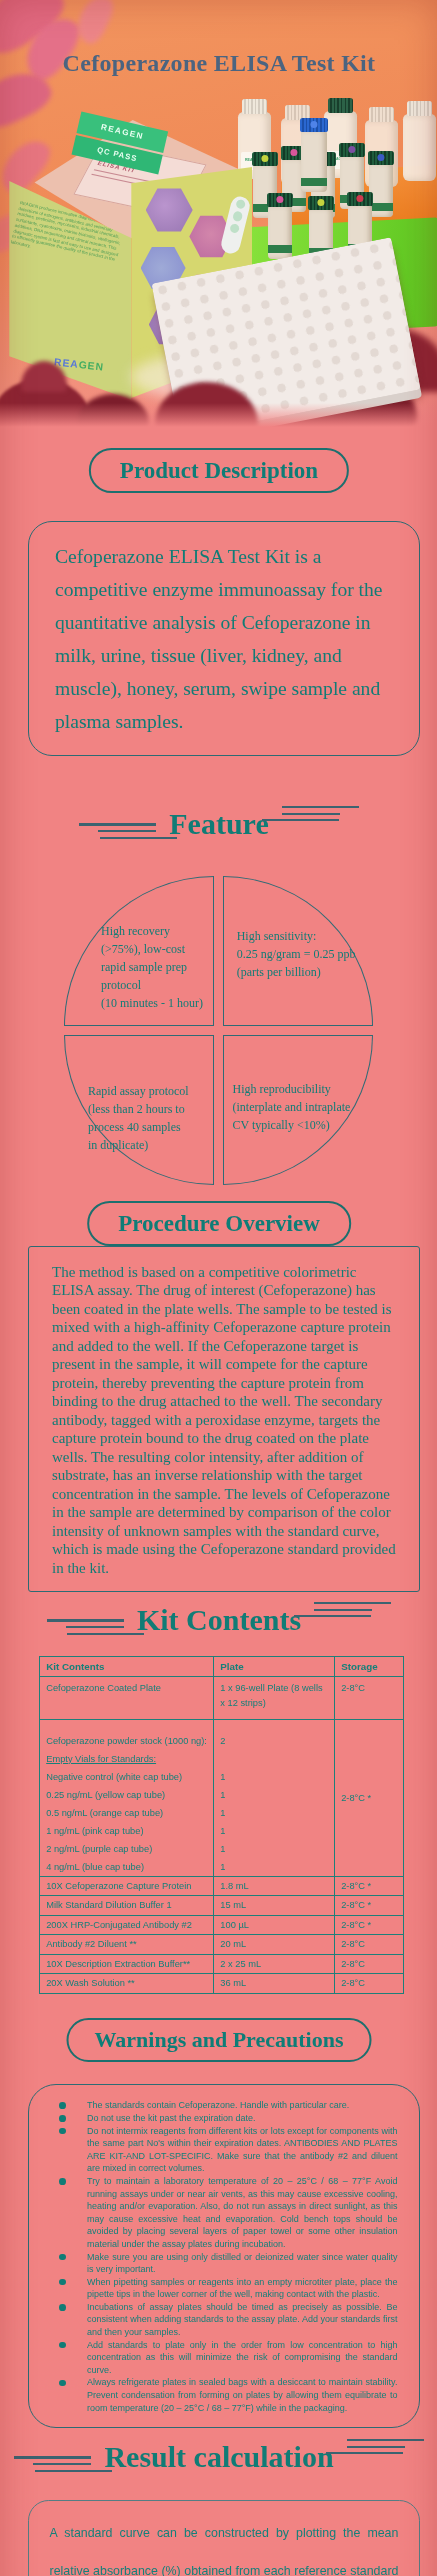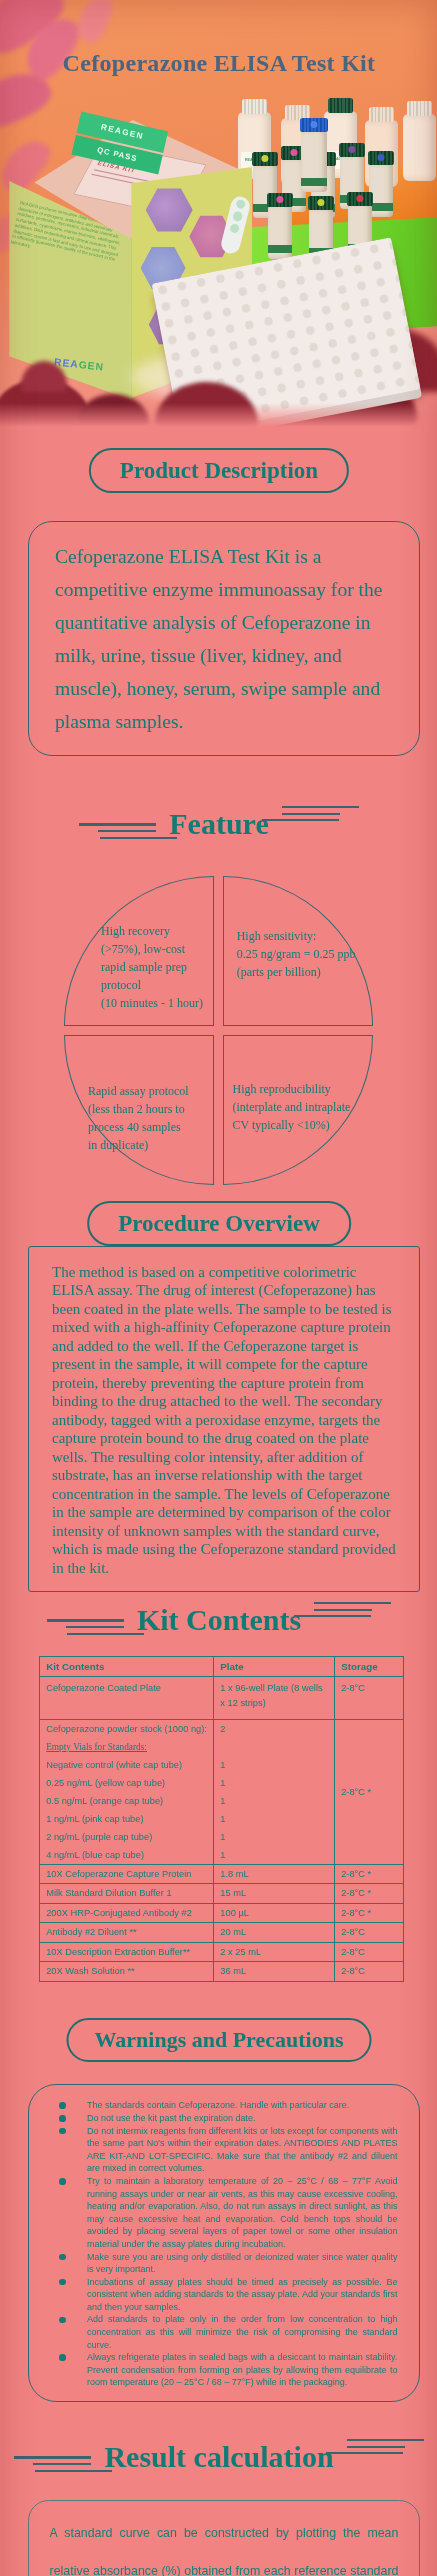--- a/index.html
+++ b/index.html
@@ -97,23 +97,23 @@
   .q1{border-radius:0 100% 0 0;padding:50px 2.1px 0 12.4px;}
   .q2{border-radius:0 0 0 100%;padding:46px 0 0 23px;}
   .q3{border-radius:0 0 100% 0;padding:44px 0 0 8.2px;}
 
   .kit-table{position:absolute;left:39px;top:1656px;width:365px;border-collapse:collapse;z-index:5;
         font-family:"Liberation Sans",sans-serif;color:#15807a;font-size:9.3px;}
   .kit-table th,.kit-table td{border:1px solid #1e7f7a;padding:0 6.2px;}
   .kit-table th{text-align:left;height:18.5px;font-size:9.8px;}
   .kit-table tr.single td{height:18.5px;}
   .kit-table tr.first td{height:38px;vertical-align:top;padding-top:4.1px;line-height:15.5px;}
-  .kit-table td.groupcell{vertical-align:top;padding-top:0;}
+  .kit-table td.groupcell{vertical-align:top;padding-top:12px;}
   .gl{height:18px;line-height:18px;white-space:nowrap;}
-  .gl.u{text-decoration:underline;font-family:Liberation Serif, serif;}
+  .gl.u{text-decoration:underline;}
 
   .warn-box{top:2084px;border-radius:28px;padding:14.4px 21.6px 12.4px 26px;min-height:309px;}
   .warn-box ul{margin:0;padding:0;list-style:none;}
   .warn-box li{position:relative;padding-left:32px;font-family:"Liberation Sans",sans-serif;
         font-size:9px;line-height:12.6px;color:#15807a;text-align:justify;}
   .warn-box li::before{content:'';position:absolute;left:4.1px;top:3.1px;width:6.7px;height:6.7px;border-radius:50%;background:#117c76;}
 
   .res-box{top:2500px;height:227px;border-radius:20.6px;border-color:#557d84;padding:13.4px 20.6px;
         font-family:"Liberation Sans",sans-serif;color:#15807a;}
   .res-body{font-size:12.4px;line-height:38px;text-align:justify;}
@@ -343,20 +343,21 @@
   </table>
 
   <div class="pill med" style="top:2018px">Warnings and Precautions</div>
   <div class="tbox warn-box">
     <ul id="warn-list">
         <li>The standards contain Cefoperazone. Handle with particular care.</li>
         <li>Do not use the kit past the expiration date.</li>
         <li>Do not intermix reagents from different kits or lots except for components with the same part No's within their expiration dates. ANTIBODIES AND PLATES ARE KIT-AND LOT-SPECIFIC. Make sure that the antibody #2 and diluent are mixed in correct volumes.</li>
         <li>Try to maintain a laboratory temperature of 20 – 25°C / 68 – 77°F Avoid running assays under or near air vents, as this may cause excessive cooling, heating and/or evaporation. Also, do not run assays in direct sunlight, as this may cause excessive heat and evaporation. Cold bench tops should be avoided by placing several layers of paper towel or some other insulation material under the assay plates during incubation.</li>
         <li>Make sure you are using only distilled or deionized water since water quality is very important.</li>
+        <li>When pipetting samples or reagents into an empty microtiter plate, place the pipette tips in the lower corner of the well, making contact with the plastic.</li>
         <li>Incubations of assay plates should be timed as precisely as possible. Be consistent when adding standards to the assay plate. Add your standards first and then your samples.</li>
         <li>Add standards to plate only in the order from low concentration to high concentration as this will minimize the risk of compromising the standard curve.</li>
         <li>Always refrigerate plates in sealed bags with a desiccant to maintain stability. Prevent condensation from forming on plates by allowing them equilibrate to room temperature (20 – 25°C / 68 – 77°F) while in the packaging.</li>
       </ul>
   </div>
 
   <div class="line-heading" style="top:2440px">
     <span class="lh-inner"><span class="lines left">
           <i></i>
           <i></i>

